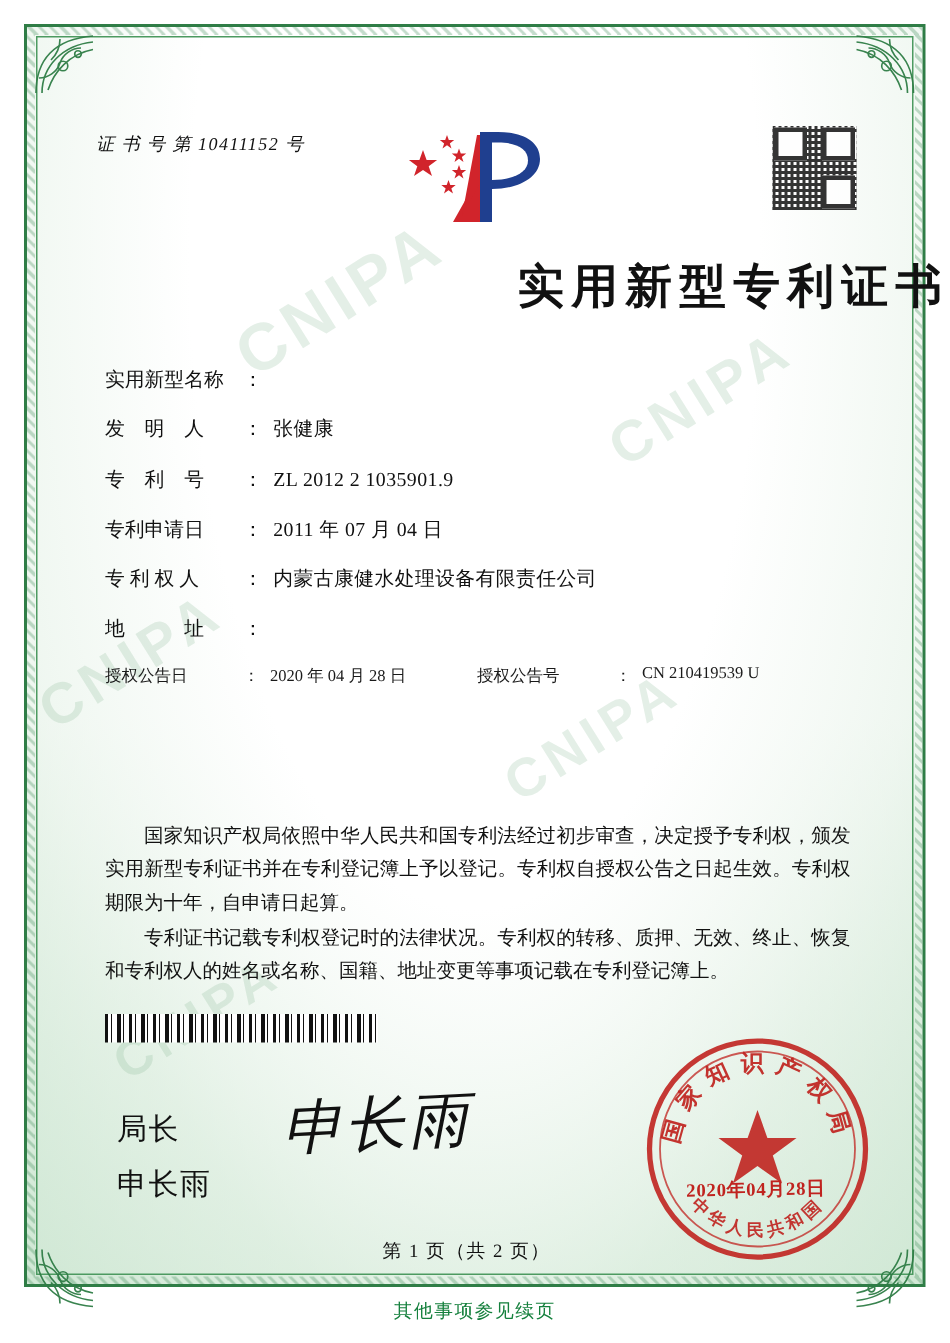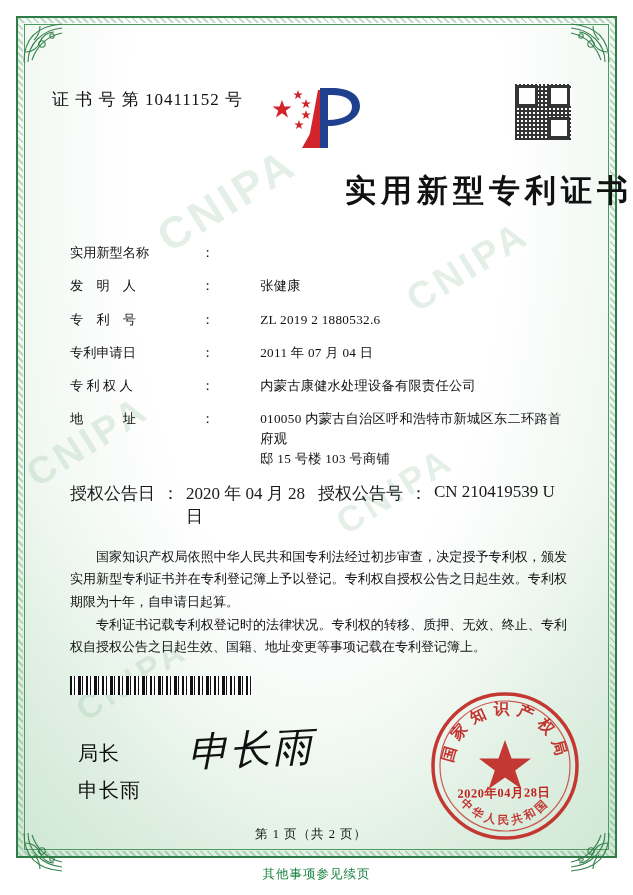--- a/index.html
+++ b/index.html
@@ -101,25 +101,26 @@
   }
   .wm1 { left: 150px; top: 175px; font-size: 44px; }
   .wm2 { left: 400px; top: 245px; font-size: 38px; }
   .wm3 { left: 20px;  top: 420px; font-size: 38px; }
   .wm4 { left: 330px; top: 470px; font-size: 36px; }
   .wm5 { left: 70px;  top: 660px; font-size: 34px; }
 
   
   .cert-no {
     position: absolute;
-    left: 52px;
+    left: 64px;
     top: 88px;
-    font-size: 17px;
+    font-size: 12px;
     letter-spacing: 1px;
     color: #111;
+    font-style: italic;
   }
   .qr {
     position: absolute;
     right: 62px;
     top: 84px;
     width: 56px;
     height: 56px;
     background-color: #fff;
     background-image:
       repeating-linear-gradient(90deg, #111 0 2px, transparent 2px 4px),
@@ -173,21 +174,20 @@
     top: 243px;
     width: 500px;
   }
   .field-row {
     display: flex;
     align-items: flex-start;
     font-size: 13.2px;
     line-height: 1.5;
     margin-bottom: 13.5px;
     color: #111;
-    gap: 39px;
   }
   .field-label {
     width: 92px;
     flex: 0 0 92px;
     display: flex;
     justify-content: space-between;
     letter-spacing: 0;
     white-space: nowrap;
   }
   .field-colon {
@@ -196,21 +196,21 @@
   }
   .field-value {
     flex: 1 1 auto;
     letter-spacing: 0.3px;
   }
   .field-value .line2 { display: block; }
 
   .two-col {
     display: flex;
     align-items: flex-start;
-    font-size: 17px;
+    font-size: 11px;
     margin-bottom: 13.5px;
   }
   .two-col .col {
     display: flex;
     align-items: flex-start;
   }
   .two-col .col.first { width: 248px; flex: 0 0 248px; }
   .two-col .lbl {
     width: 92px;
     flex: 0 0 92px;
@@ -424,61 +424,57 @@
 
     <div class="field-row">
       <span class="field-label">发　明　人</span>
       <span class="field-colon">：</span>
       <span class="field-value">张健康</span>
     </div>
 
     <div class="field-row">
       <span class="field-label">专　利　号</span>
       <span class="field-colon">：</span>
-      <span class="field-value">ZL 2019 2 1880532.6</span>
+      <span class="field-value">ZL 2012 2 1035901.9</span>
     </div>
 
     <div class="field-row">
       <span class="field-label">专利申请日</span>
       <span class="field-colon">：</span>
       <span class="field-value">2011 年 07 月 04 日</span>
     </div>
 
     <div class="field-row">
       <span class="field-label">专 利 权 人</span>
       <span class="field-colon">：</span>
       <span class="field-value">内蒙古康健水处理设备有限责任公司</span>
     </div>
 
     <div class="field-row">
       <span class="field-label">地　　　址</span>
       <span class="field-colon">：</span>
-      <span class="field-value">
-        <span>010050 内蒙古自治区呼和浩特市新城区东二环路首府观</span>
-        <span class="line2">邸 15 号楼 103 号商铺</span>
-      </span>
     </div>
 
     <div class="two-col">
       <div class="col first">
         <span class="lbl">授权公告日</span>
         <span class="lbl2">：</span>
         <span>2020 年 04 月 28 日</span>
       </div>
       <div class="col">
         <span class="lbl">授权公告号</span>
         <span class="lbl2">：</span>
         <span>CN 210419539 U</span>
       </div>
     </div>
   </div>
 
   <div class="para-block">
     <p>国家知识产权局依照中华人民共和国专利法经过初步审查，决定授予专利权，颁发实用新型专利证书并在专利登记簿上予以登记。专利权自授权公告之日起生效。专利权期限为十年，自申请日起算。</p>
-    <p>专利证书记载专利权登记时的法律状况。专利权的转移、质押、无效、终止、专利权自授权公告之日起生效、国籍、地址变更等事项记载在专利登记簿上。</p>
+    <p>专利证书记载专利权登记时的法律状况。专利权的转移、质押、无效、终止、恢复和专利权人的姓名或名称、国籍、地址变更等事项记载在专利登记簿上。</p>
   </div>
 
   <div class="barcode"></div>
 
   <div class="sig-label">
     <div>局长</div>
     <div>申长雨</div>
   </div>
   <div class="sig-script">申长雨</div>
 

